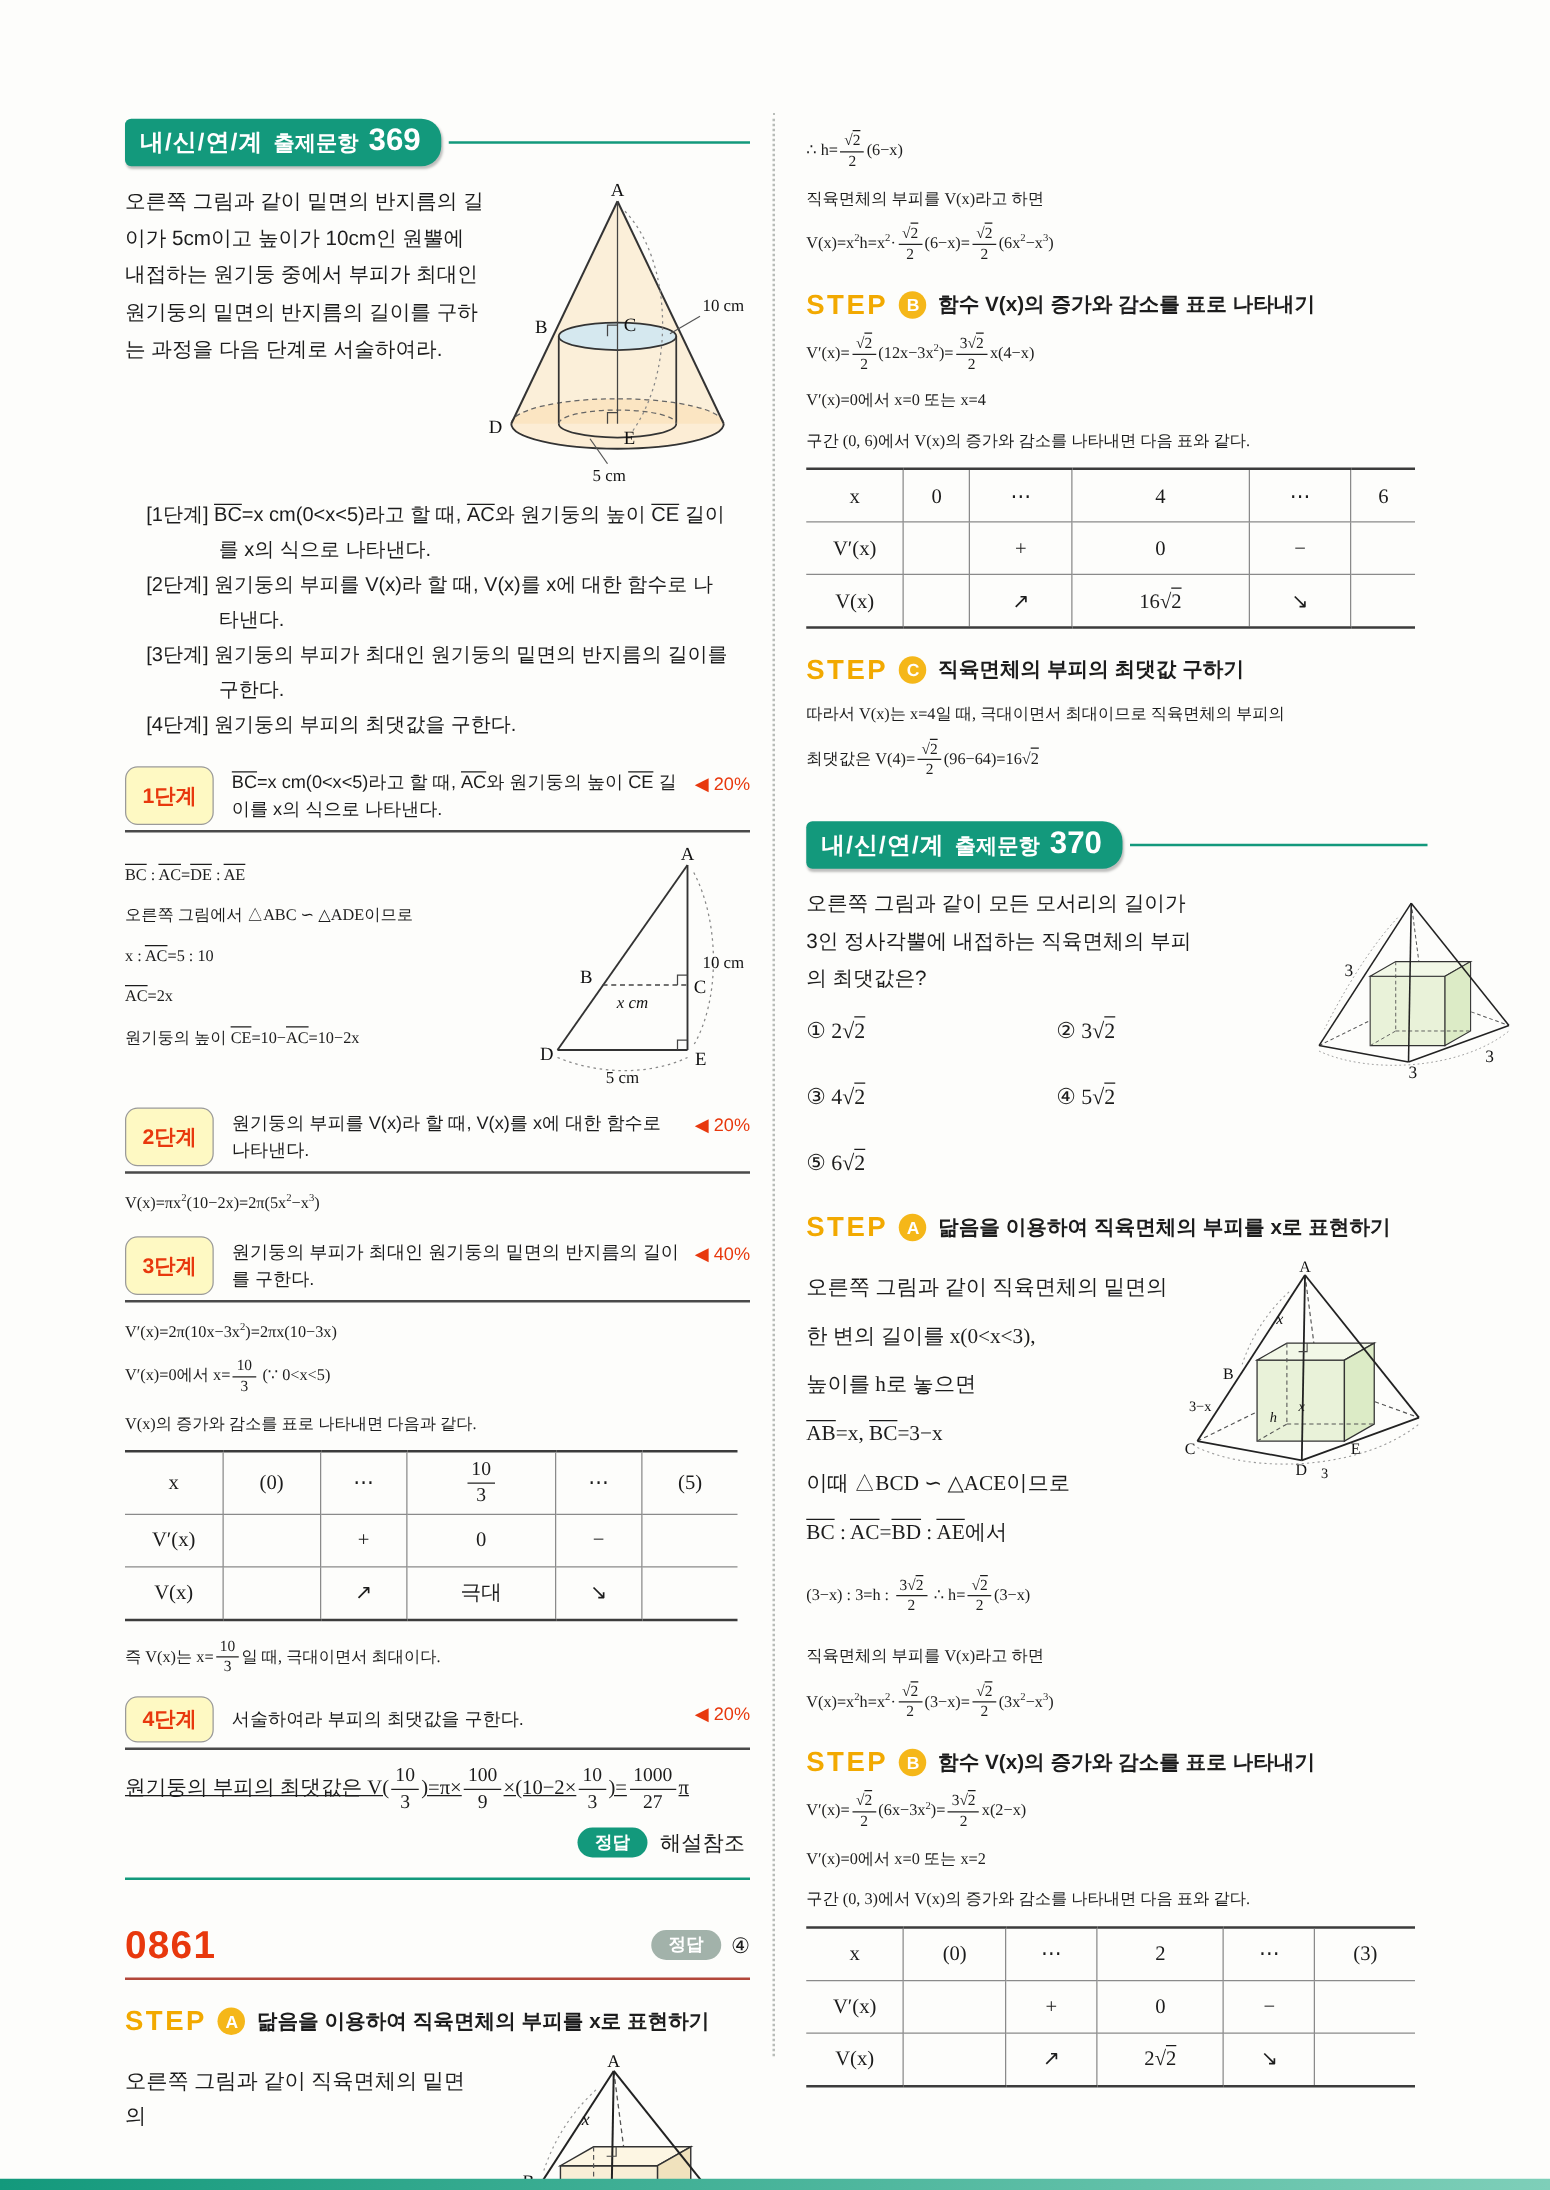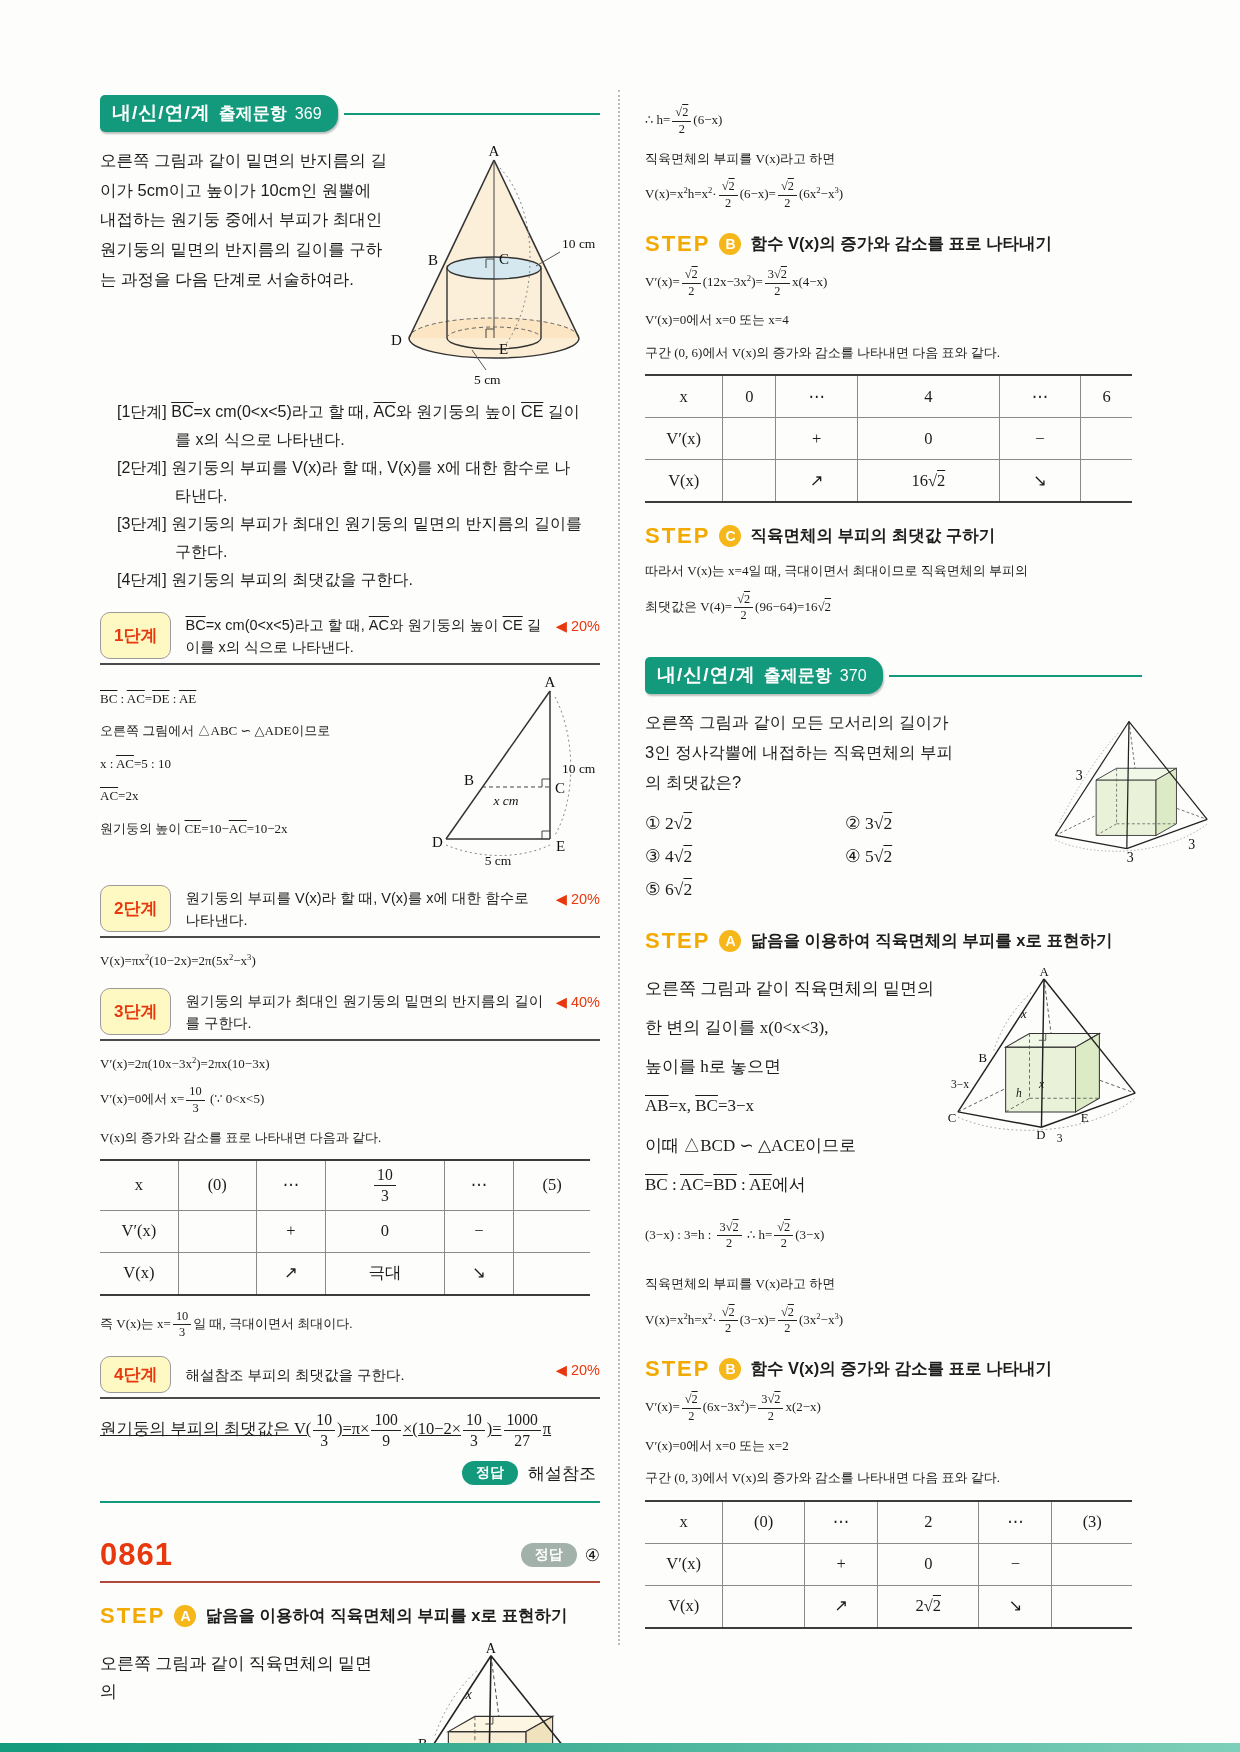--- a/index.html
+++ b/index.html
@@ -8,21 +8,21 @@
   .col-left{left:100px;width:500px;}
   .col-right{left:645px;width:497px;}
   .col-divider{position:absolute;left:618px;top:90px;height:1555px;border-left:2px dotted #b9bdb9;}
   .bottom-bar{position:absolute;left:0;bottom:0;width:100%;height:9px;background:linear-gradient(90deg,#13997c,#7ecfb9);}
 
   
   .badge-row{display:flex;align-items:center;margin-bottom:14px;}
   .pbadge{background:#13997c;color:#fff;border-radius:5px 16px 16px 5px;padding:5px 16px 6px 12px;display:inline-flex;align-items:baseline;gap:8px;box-shadow:1px 2px 2px rgba(0,0,0,.25);white-space:nowrap;}
   .pbadge .series{font-weight:bold;font-size:19px;letter-spacing:1px;}
   .pbadge .plabel{font-size:17px;font-weight:bold;}
-  .pbadge .pnum{font-size:16px;font-weight:normal;line-height:1;}
+  .pbadge .pnum{font-size:25px;font-weight:bold;line-height:1;}
   .badge-tail{flex:1;height:2px;background:#13997c;margin-left:6px;}
 
   .statement{font-size:16.5px;line-height:1.8;}
   .fig-row{display:flex;align-items:flex-start;}
   .fig-row .txt{flex:1;}
   .fig{flex:none;}
 
   .steps-list{font-size:16px;line-height:1.75;margin:10px 17px 18px;}
   .steps-list div{padding-left:58px;text-indent:-58px;}
 
@@ -60,21 +60,21 @@
   
   .ans-line{display:flex;justify-content:flex-end;align-items:center;gap:10px;margin:12px 4px 10px 0;}
   .pill{background:#13997c;color:#fff;border-radius:13px;padding:3px 14px;font-size:14px;font-weight:bold;white-space:nowrap;}
   .pill.gray{background:#a2b2aa;}
   .ans-val{font-size:17px;}
   .teal-rule{height:2px;background:#13997c;margin:16px 0 0;}
   .prob-num-row{display:flex;justify-content:space-between;align-items:center;margin:34px 0 8px;}
   .prob-num{color:#e8380d;font-size:31px;font-weight:bold;letter-spacing:1px;}
   .red-rule{height:2px;background:#b2473a;margin:4px 0 4px;}
 
-  .choices{display:grid;grid-template-columns:200px 200px;row-gap:12px;font-family:"Liberation Serif",serif;font-size:17.5px;margin:16px 0 8px;}
+  .choices{display:grid;grid-template-columns:200px 200px;row-gap:32px;font-family:"Liberation Serif",serif;font-size:17.5px;margin:16px 0 8px;}
 
   svg text{font-family:"Liberation Serif",serif;font-size:15px;fill:#111;}
   svg .it{font-style:italic;}
   svg .sm{font-size:13.5px;}
 </style>
 </head>
 <body>
 
 <div class="col-divider"></div>
 
@@ -211,21 +211,21 @@
   </tbody>
     </table>
 
   <div class="m fline">즉 V(x)는 x=<span class="fr">
         <span class="fn">10</span>
         <span class="fd">3</span>
       </span>일 때, 극대이면서 최대이다.</div>
 
   <div class="step-row">
     <span class="step-label">4단계</span>
-    <span class="step-desc" style="padding-top:8px;">해설참조 부피의 최댓값을 구한다.</span>
+    <span class="step-desc" style="padding-top:8px;">서술하여라 부피의 최댓값을 구한다.</span>
     <span class="step-pct">◀ 20%</span>
   </div>
   <div class="m fline" style="font-size:16.5px;text-decoration:underline;">원기둥의 부피의 최댓값은 V(<span class="fr">
         <span class="fn">10</span>
         <span class="fd">3</span>
       </span>)=π×<span class="fr">
         <span class="fn">100</span>
         <span class="fd">9</span>
       </span>×(10−2×<span class="fr">
         <span class="fn">10</span>

